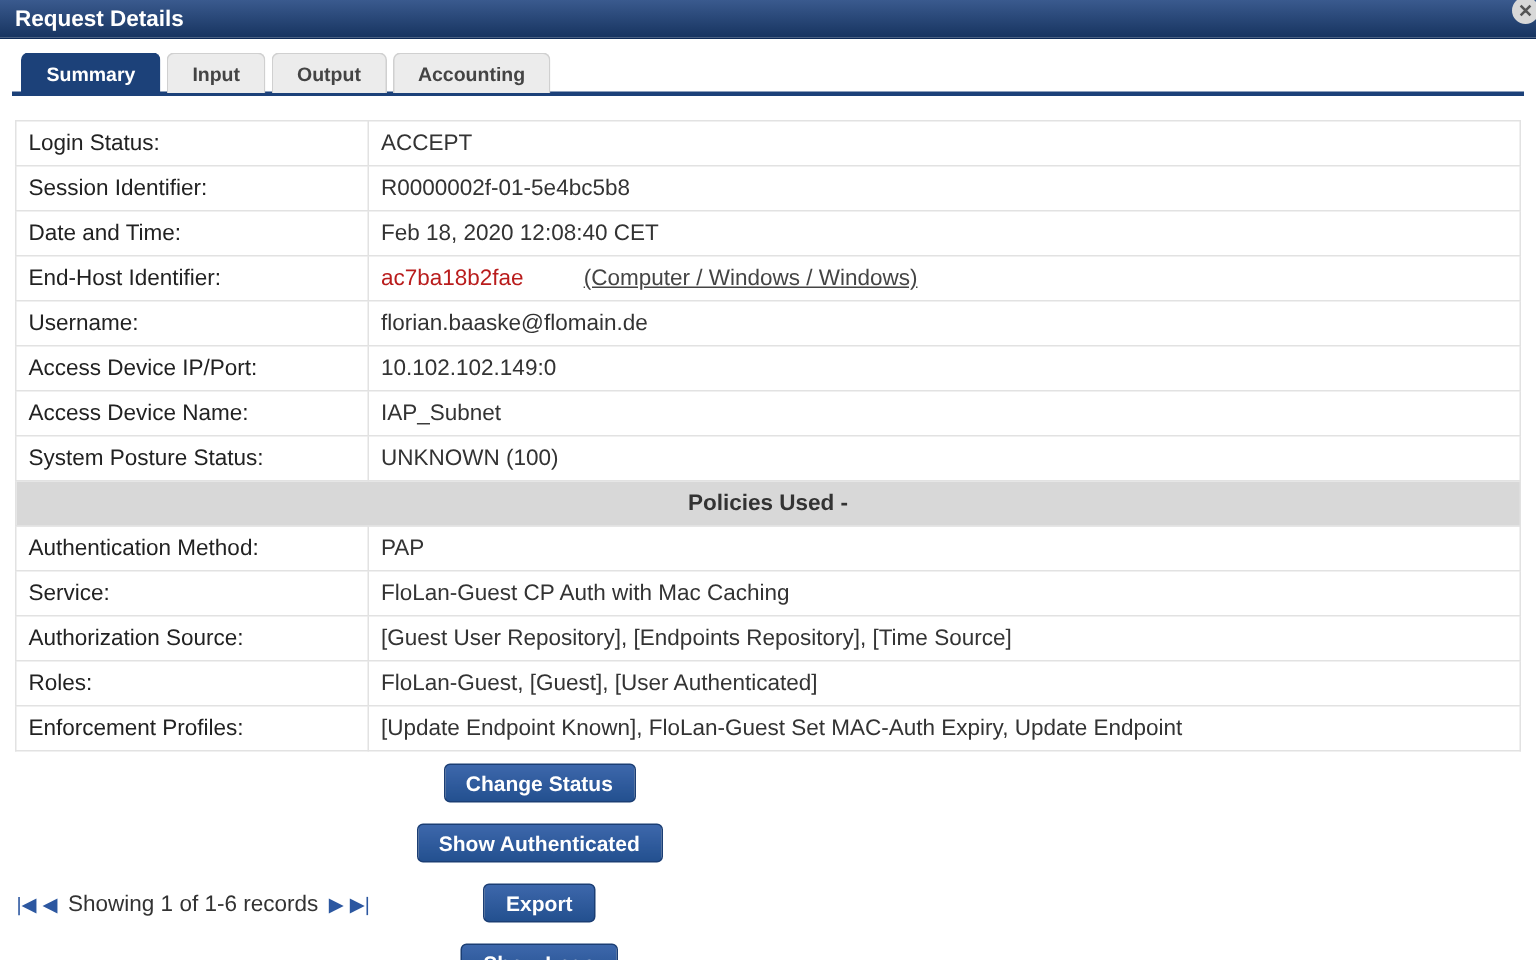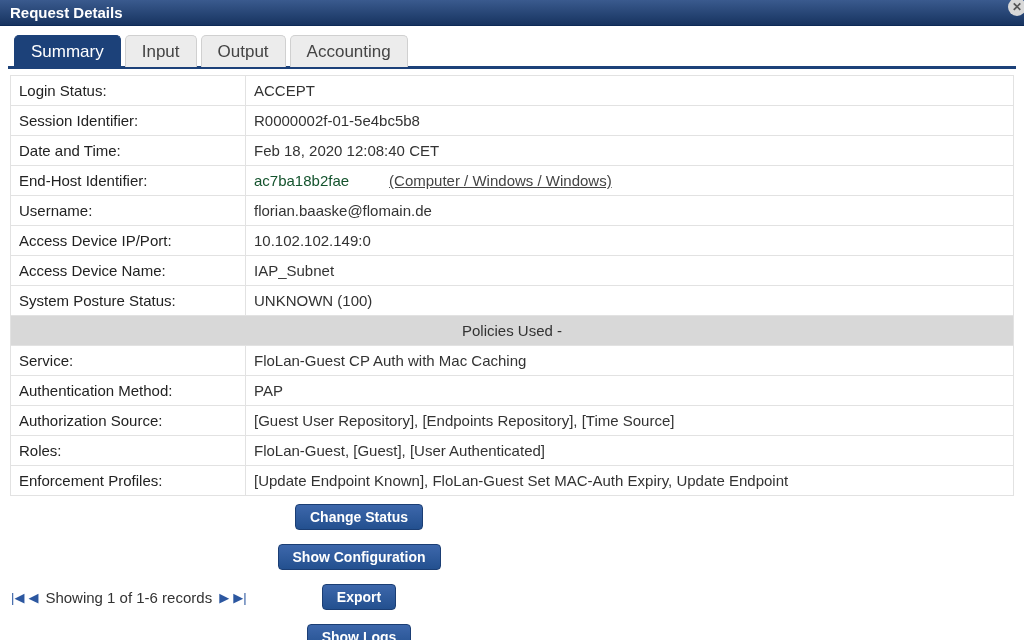--- a/index.html
+++ b/index.html
@@ -44,57 +44,57 @@
     border-bottom: 3px solid #1c4179;
     gap: 4px;
     padding-left: 6px;
     position: relative;
   }
   .tab {
     padding: 6px 16px 5px 16px;
     border-radius: 5px 5px 0 0;
     background: #ececec;
     color: #444;
-    font-weight: normal;
-    font-size: 17px;
+    font-weight: bold;
+    font-size: 13px;
     cursor: pointer;
     border: 1px solid #d0d0d0;
     border-bottom: none;
     position: relative;
     top: 1px;
   }
   .tab.active {
     background: #1c4179;
     color: #fff;
     border-color: #1c4179;
   }
   .content { padding: 0 10px 4px 10px; }
   table.details {
     width: 100%;
     border-collapse: collapse;
-    margin-top: 6px;
+    margin-top: 16px;
     border: 1px solid #e2e2e2;
   }
   table.details td {
     border: 1px solid #e2e2e2;
     padding: 6px 8px;
     font-size: 15px;
     vertical-align: middle;
   }
   table.details td.label {
     width: 235px;
     color: #222;
   }
   .section-head td {
     background: #d8d8d8 !important;
     text-align: center;
-    font-weight: normal;
+    font-weight: bold;
     color: #333;
   }
-  .link { color: #14532d; cursor: pointer; text-align: center; }
+  .link { color: #b91c1c; cursor: pointer; text-align: center; }
   .host-note { color: #444; margin-left: 40px; text-decoration: underline; }
   .footer {
     display: flex;
     align-items: center;
     padding: 4px 10px 6px 10px;
     gap: 10px;
     font-size: 15px;
   }
   .pager {
     display: flex;
@@ -180,26 +180,26 @@
             <td>UNKNOWN (100)</td>
           </tr>
         </tbody>
       <tbody>
         <tr class="section-head">
           <td colspan="2">Policies Used -</td>
         </tr>
       </tbody>
       <tbody id="policy-body">
           <tr>
+            <td class="label">Authentication Method:</td>
+            <td>PAP</td>
+          </tr>
+          <tr>
             <td class="label">Service:</td>
             <td>FloLan-Guest CP Auth with Mac Caching</td>
-          </tr>
-          <tr>
-            <td class="label">Authentication Method:</td>
-            <td>PAP</td>
           </tr>
           <tr>
             <td class="label">Authorization Source:</td>
             <td>[Guest User Repository], [Endpoints Repository], [Time Source]</td>
           </tr>
           <tr>
             <td class="label">Roles:</td>
             <td>FloLan-Guest, [Guest], [User Authenticated]</td>
           </tr>
           <tr>
@@ -213,20 +213,20 @@
   <div class="footer">
     <div class="pager">
       <span class="pg-btn">|◀</span>
       <span class="pg-btn">◀</span>
       <span style="padding:0 4px;">Showing 1 of 1-6 records</span>
       <span class="pg-btn">▶</span>
       <span class="pg-btn">▶|</span>
     </div>
     <div class="btn-row" style="margin-left:20px;flex-direction:column;">
       <button class="btn">Change Status</button>
-      <button class="btn">Show Configuration</button>
+      <button class="btn">Show Authenticated</button>
       <button class="btn">Export</button>
       <button class="btn">Show Logs</button>
       <button class="btn red">Close</button>
     </div>
   </div>
 
 </div>
 
 </body></html>

